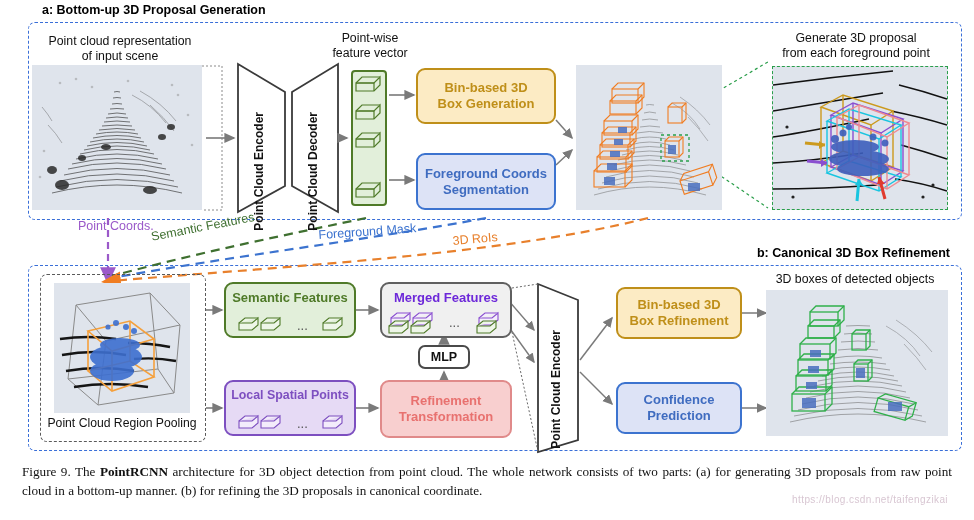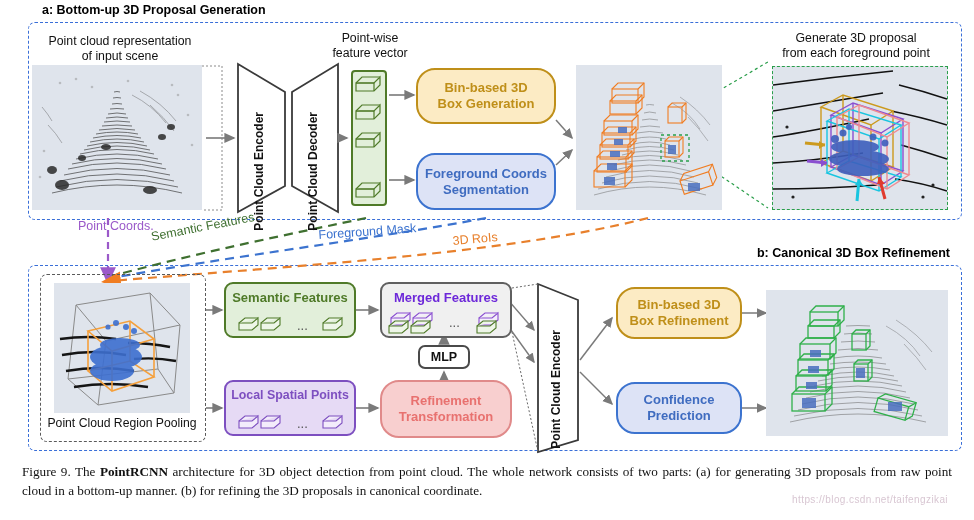--- a/index.html
+++ b/index.html
@@ -25,21 +25,21 @@
 
   
   .lbl{position:absolute;font-size:12.3px;color:#111;text-align:center;
        line-height:14.5px;white-space:pre-line;}
 
   
   .scene{position:absolute;background:#dfe4ec;overflow:hidden;}
   .scene svg{display:block;}
 
   
-  .box{position:absolute;border-radius:19px;display:flex;align-items:center;
+  .box{position:absolute;border-radius:9px;display:flex;align-items:center;
        justify-content:center;text-align:center;font-weight:bold;
        font-size:13px;line-height:16px;box-sizing:border-box;}
   .box.gold{background:#fcebc4;border:2px solid #bf8f19;color:#bf8f19;}
   .box.blue{background:#dde3f6;border:2px solid #3c73cf;color:#3f6cc0;}
   .box.pink{background:#f8cfcf;border:2px solid #e08a8a;color:#e8716f;}
 
   .boxlabel{position:absolute;left:0;right:0;top:6px;font-weight:bold;
             font-size:13px;text-align:center;}
 
   
@@ -556,20 +556,21 @@
   <div class="box gold" style="left:616px;top:287px;width:126px;height:52px;">
     <span style="white-space:pre-line;">Bin-based 3D
 Box Refinement</span>
   </div>
 
   <div class="box blue" style="left:616px;top:382px;width:126px;height:52px;">
     <span style="white-space:pre-line;">Confidence
 Prediction</span>
   </div>
 
+  <div class="lbl" style="left:760px;top:272px;width:190px;">3D boxes of detected objects</div>
 
   <div class="scene" id="scene-output" style="left:766px;top:290px;width:182px;height:146px;">
     <svg width="182" height="146" viewBox="0 0 182 146">
       <g stroke="#6b6b6b" fill="none" stroke-width="0.7" opacity="0.8">
         <path d="M24 132 Q92 116 160 132"></path>
           <path d="M28 126 Q92 111 156 126"></path>
         <path d="M32 120 Q92 105 152 120"></path>
           <path d="M36 114 Q92 100 148 114"></path>
         <path d="M40 108 Q92 95 144 108"></path>
           <path d="M44 102 Q92 90 140 102"></path>

